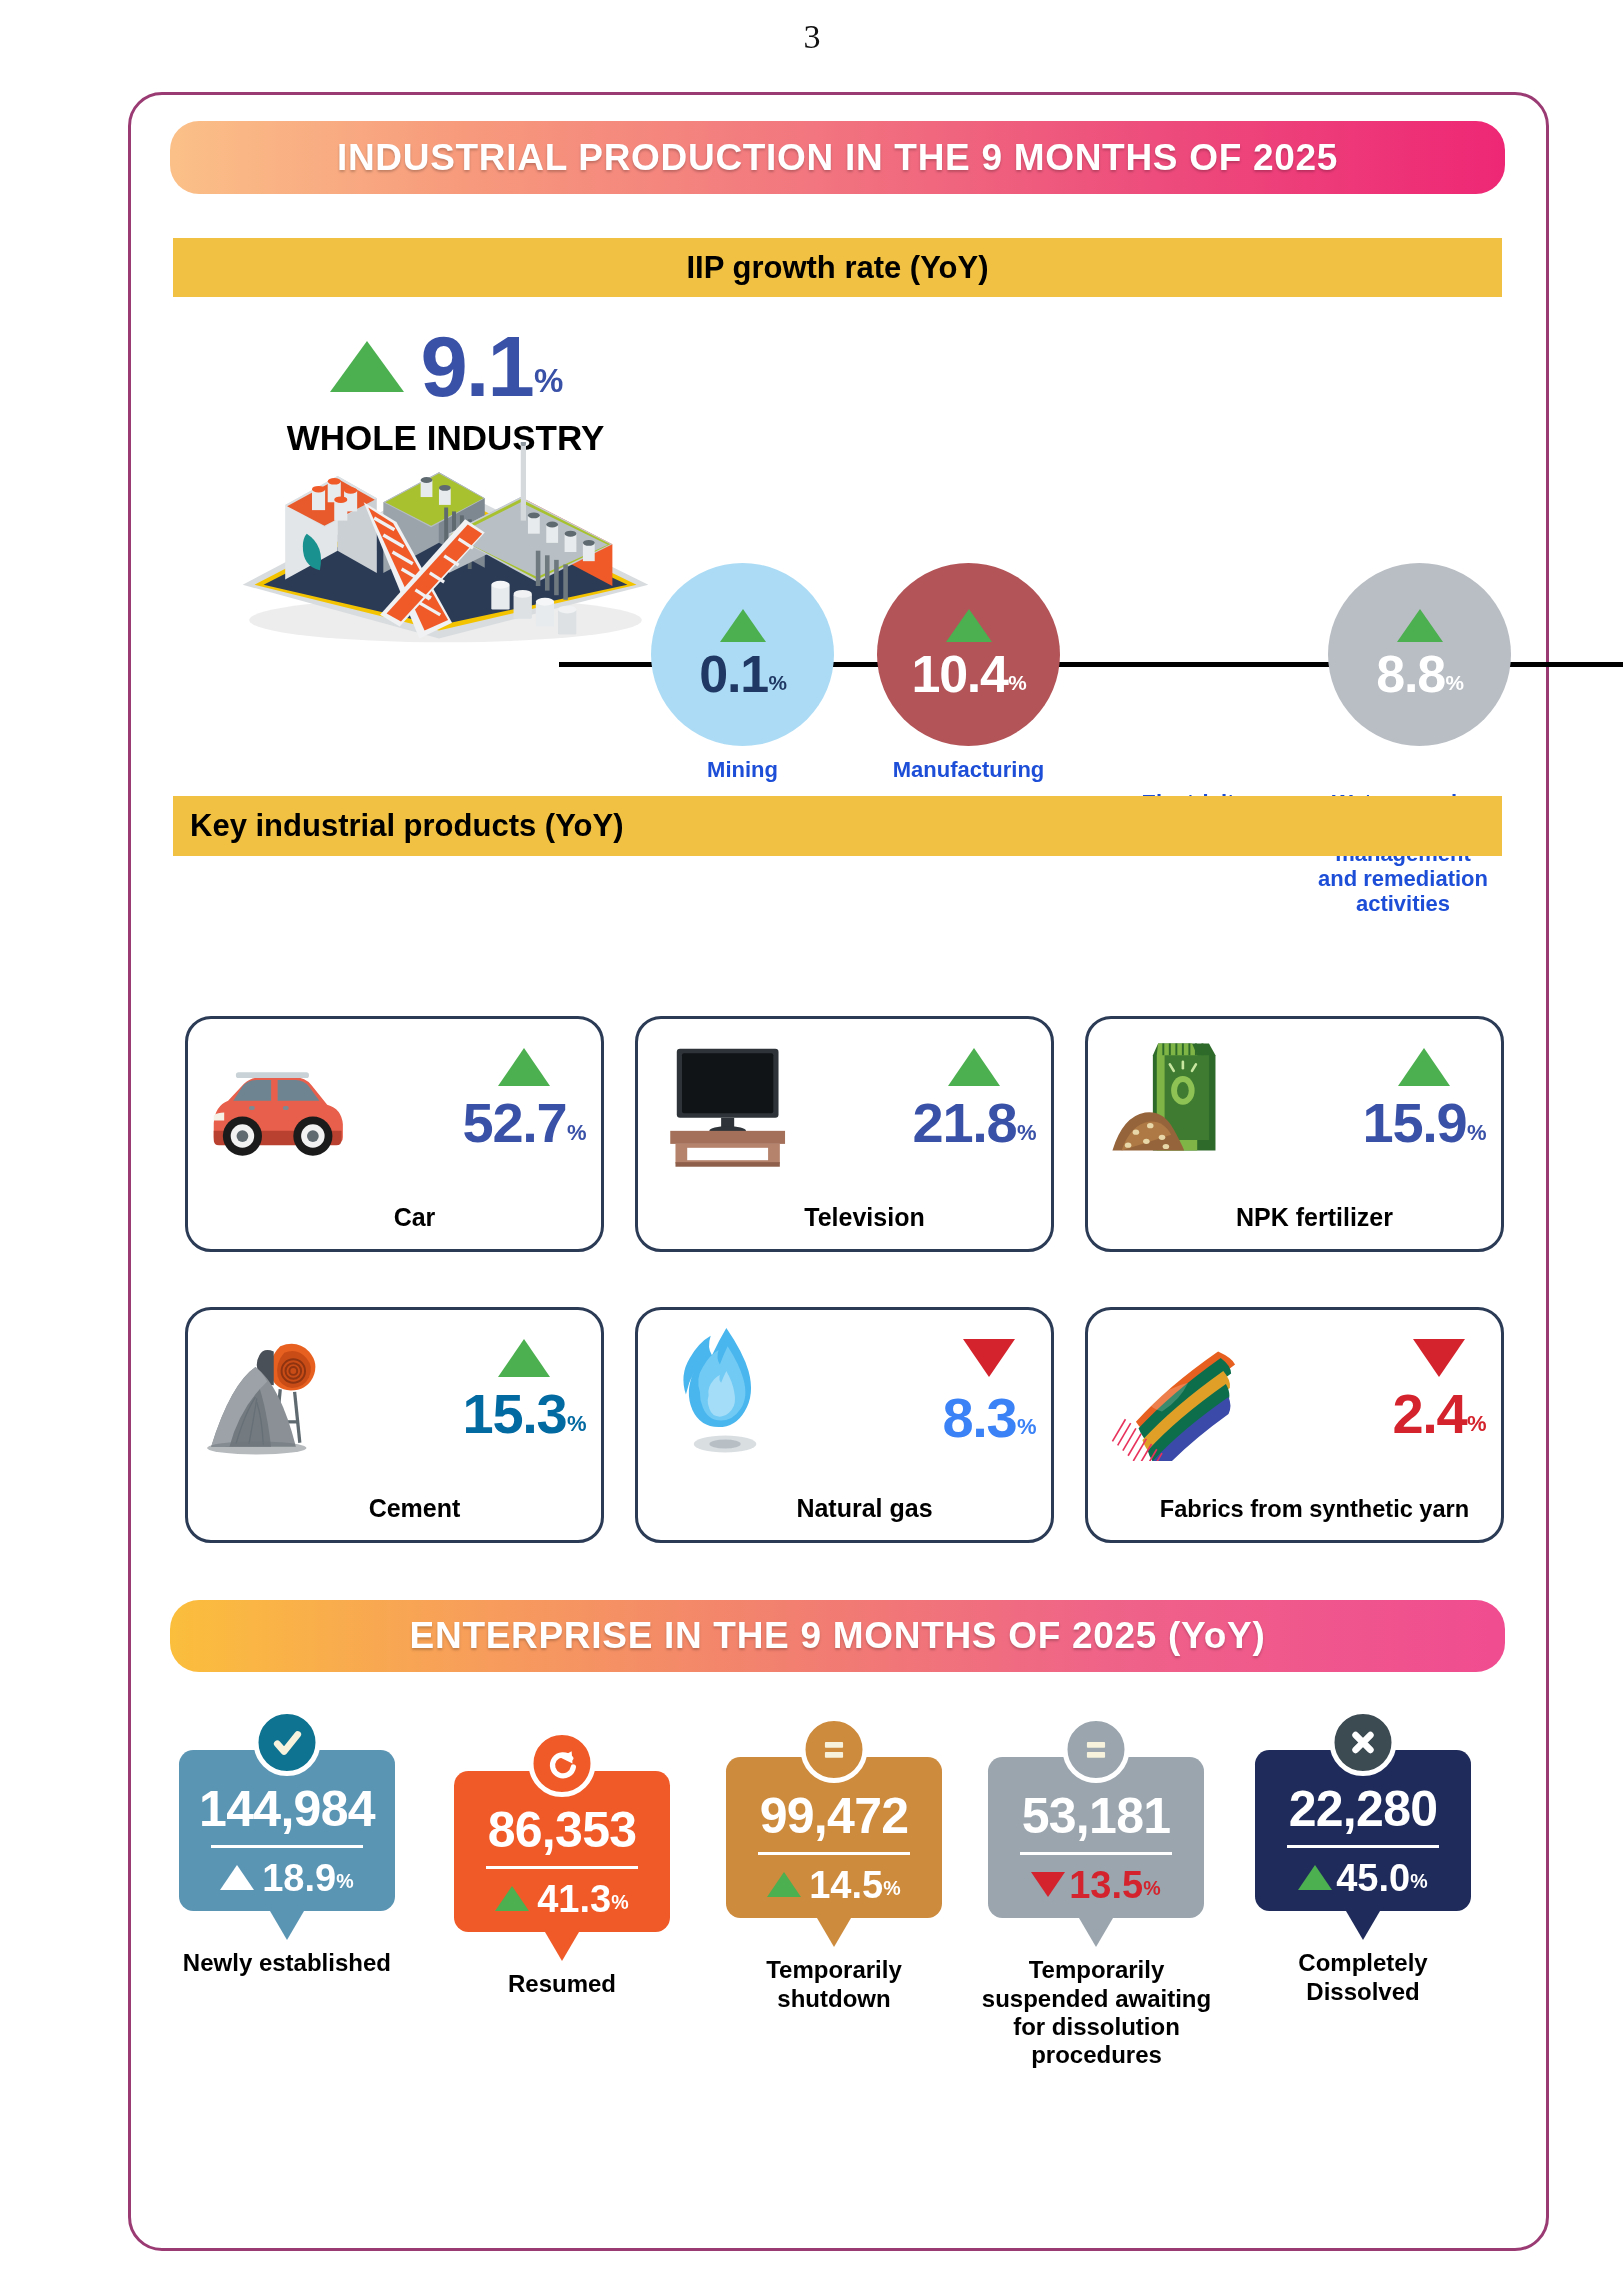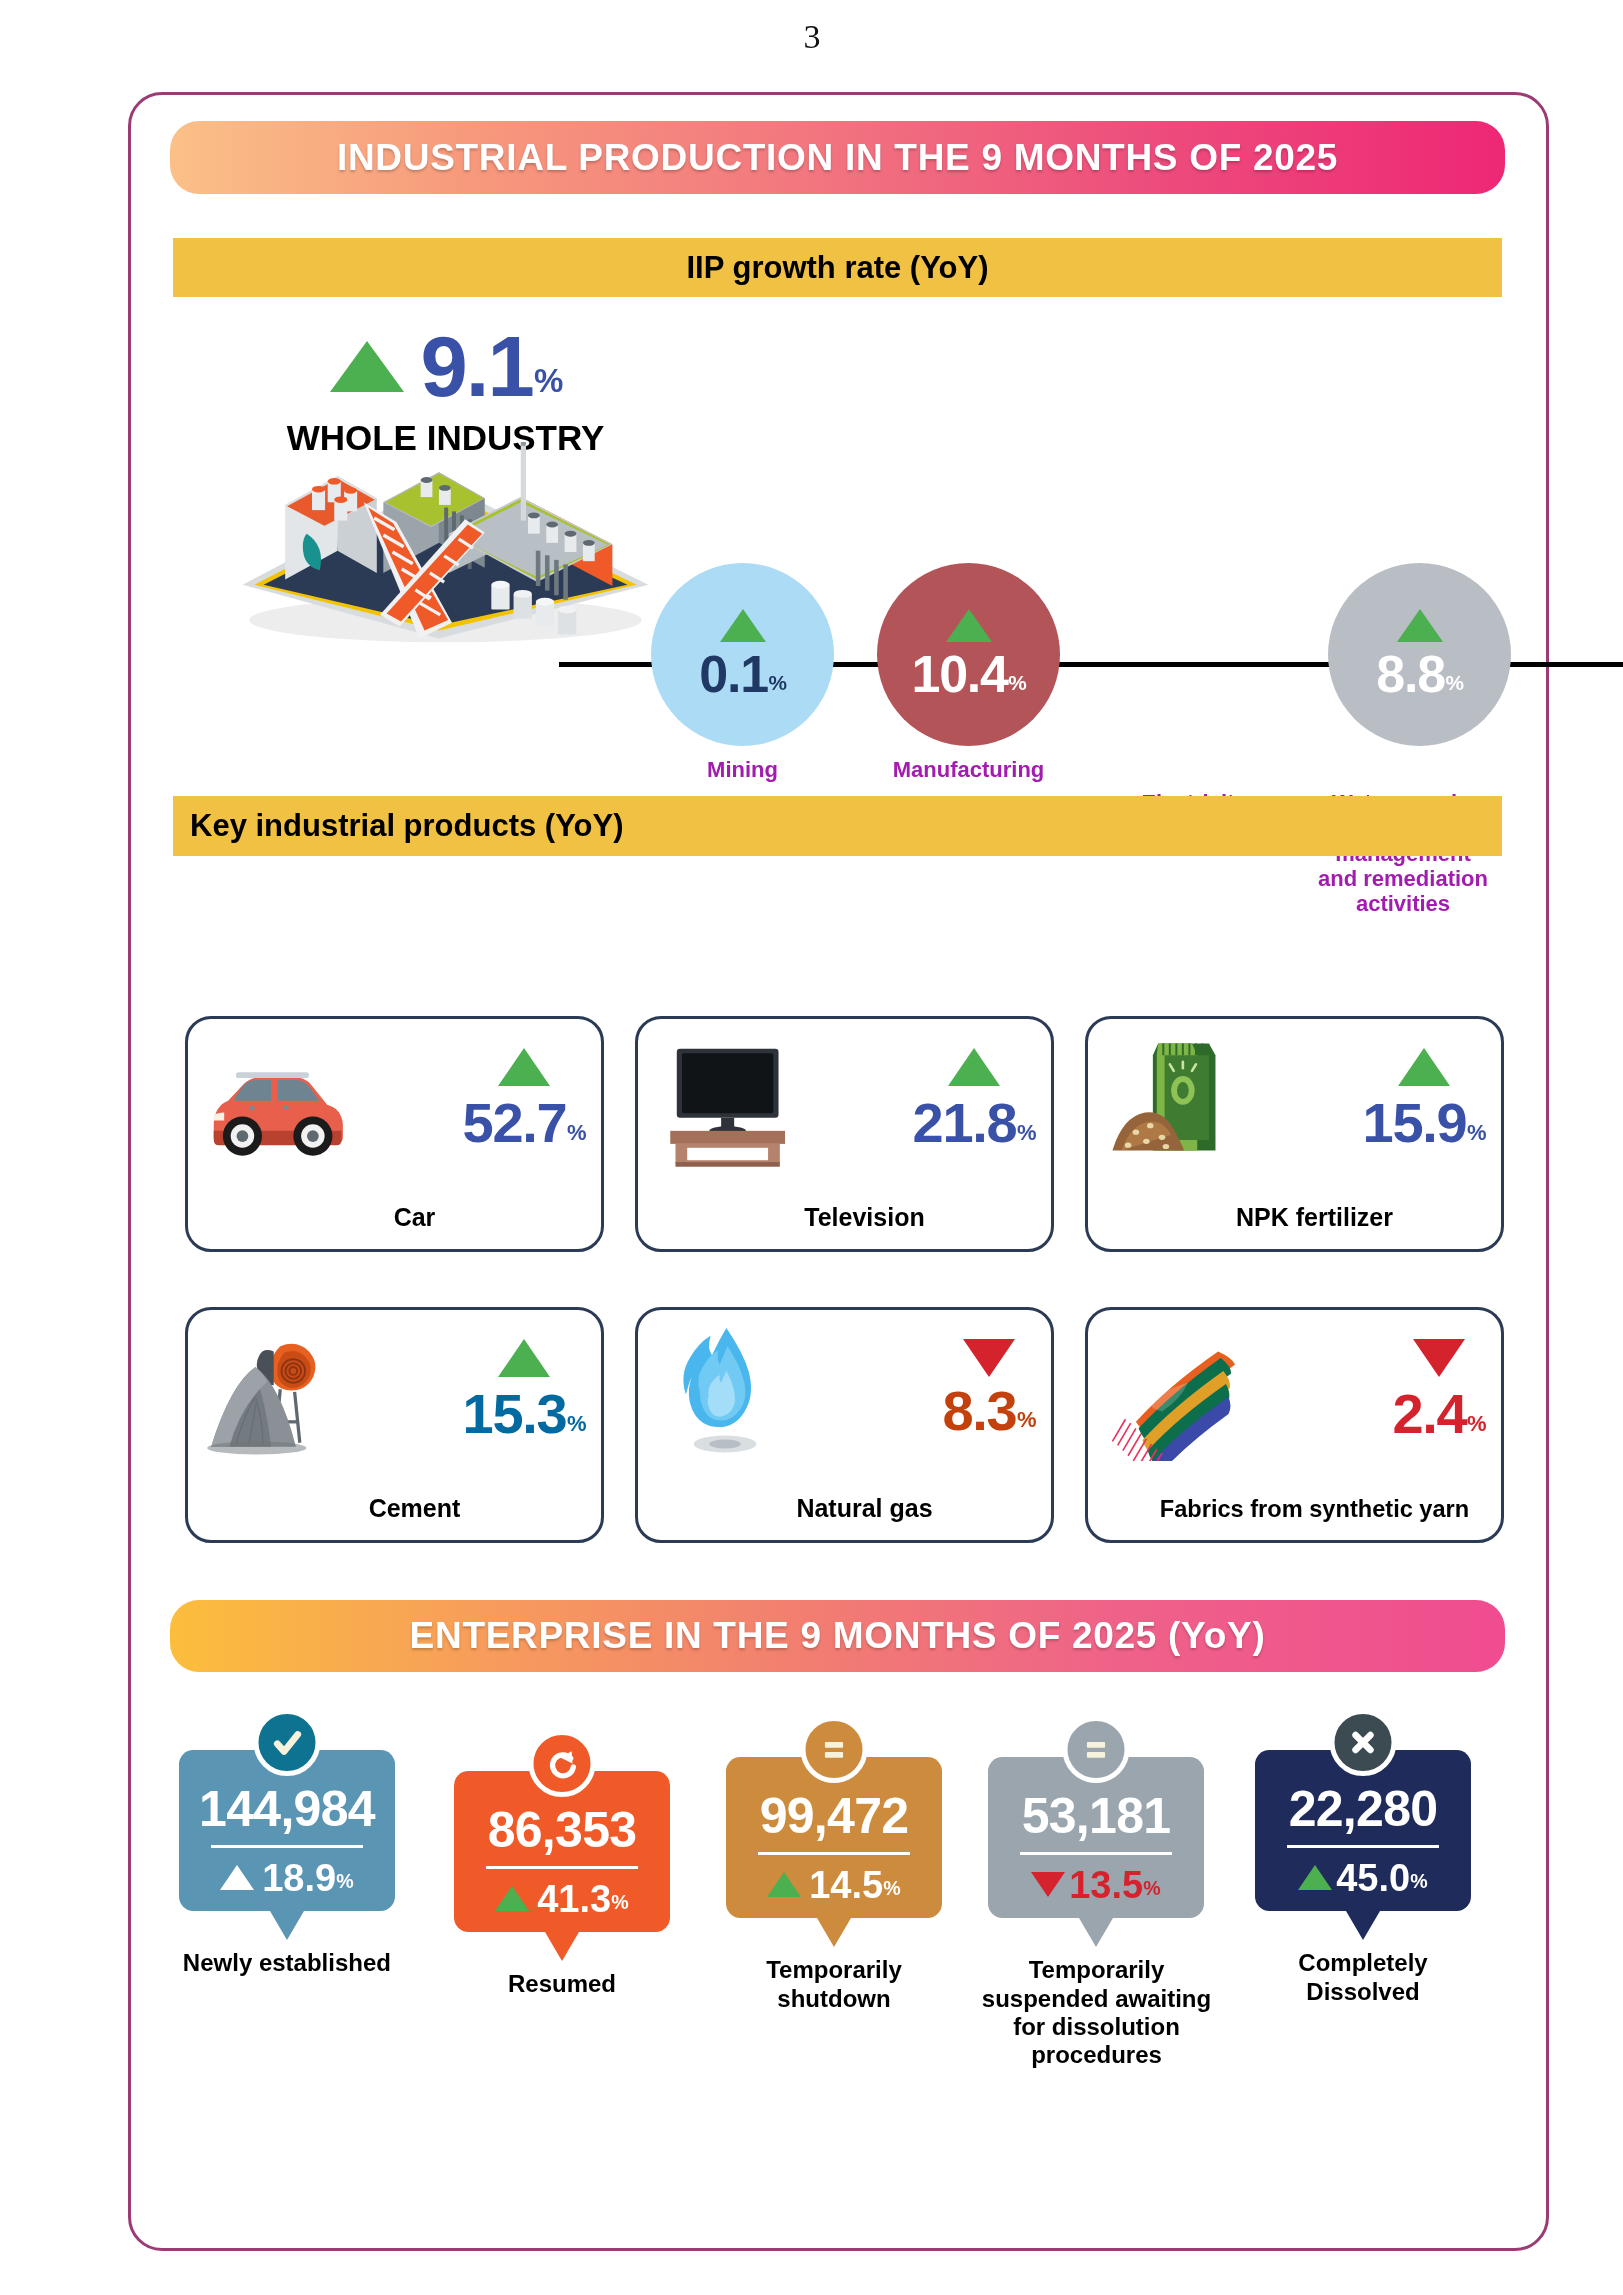--- a/index.html
+++ b/index.html
@@ -78,21 +78,21 @@
 
   
   .iip-circle{
     position:absolute;border-radius:50%;
     display:flex;flex-direction:column;align-items:center;justify-content:center;
   }
   .iip-circle .tri{margin-bottom:6.5px;}
   .iip-val{font-weight:bold;line-height:1;letter-spacing:-1.3px;}
   .iip-val .pct{font-size:.40em;vertical-align:2px;margin-left:0.7px;}
   .iip-cap{
-    position:absolute;text-align:center;font-weight:bold;color:#a21caf;
+    position:absolute;text-align:center;font-weight:bold;color:#1d4ed8;
     font-size:22px;line-height:1.15;
   }
 
   
   .prod-card{
     position:absolute;border:3.9px solid #2B3B56;border-radius:26px;
     background:#fff;box-sizing:border-box;
   }
   .prod-art{position:absolute;left:14.4px;top:14.4px;width:150px;height:137px;}
   .prod-figure{position:absolute;right:15.7px;top:29px;
@@ -422,21 +422,21 @@
   <div class="prod-card" style="left:504px;top:1212px;width:419px;height:236px;">
     <svg class="prod-art" viewBox="0 0 230 210">
       <path d="M114 6 q26 38 34 66 q10 36 -6 62 q-14 24 -40 24 q-28 0 -40 -26 q-12 -28 2 -58 q-8 16 -12 34 q-10 -30 6 -56 q14 -24 32 -34 q-6 18 2 30 q10 -22 22 -42z" fill="#49B6EE"></path>
       <path d="M116 34 q18 28 24 50 q8 28 -4 46 q-12 18 -30 18 q-20 0 -28 -20 q-10 -22 2 -44 q-4 12 -6 22 q-8 -22 4 -40 q10 -18 24 -26 q-4 14 2 22 q6 -16 12 -28z" fill="#71CAF4"></path>
       <path d="M114 72 q10 18 12 32 q4 18 -4 28 q-8 10 -18 10 q-12 0 -16 -12 q-6 -14 2 -28 q-2 8 -2 12 q-4 -12 2 -22 q6 -10 14 -14 q-2 8 2 12 q4 -10 8 -18z" fill="#A4DDF8"></path>
       <ellipse cx="112" cy="184" rx="48" ry="13" fill="#B9C3C9" opacity="0.55"></ellipse>
       <ellipse cx="112" cy="184" rx="24" ry="7" fill="#9AA5AE" opacity="0.55"></ellipse>
     </svg>
     <div class="prod-figure">
       <div class="tri-down" style="--w:26px;--h:38px;"></div>
-      <div class="prod-num" style="color:#c2410c;margin-top:6px;">
+      <div class="prod-num" style="color:#3b82f6;margin-top:13px;">
         <span>8.3</span><span class="pct">%</span>
       </div>
     </div>
     <div class="prod-label">Natural gas</div>
   </div>
 
   <div class="prod-card" style="left:954px;top:1212px;width:419px;height:236px;">
     <svg class="prod-art" viewBox="0 0 230 210">
       <path d="M52 150 q48 -54 126 -108 q22 10 26 20 q-74 56 -124 110 q-20 -8 -28 -22z" fill="#E8601F"></path>
       <path d="M56 160 q50 -54 126 -108 q16 12 16 24 q-74 54 -122 110 q-14 -10 -20 -26z" fill="#0D6E4C"></path>

